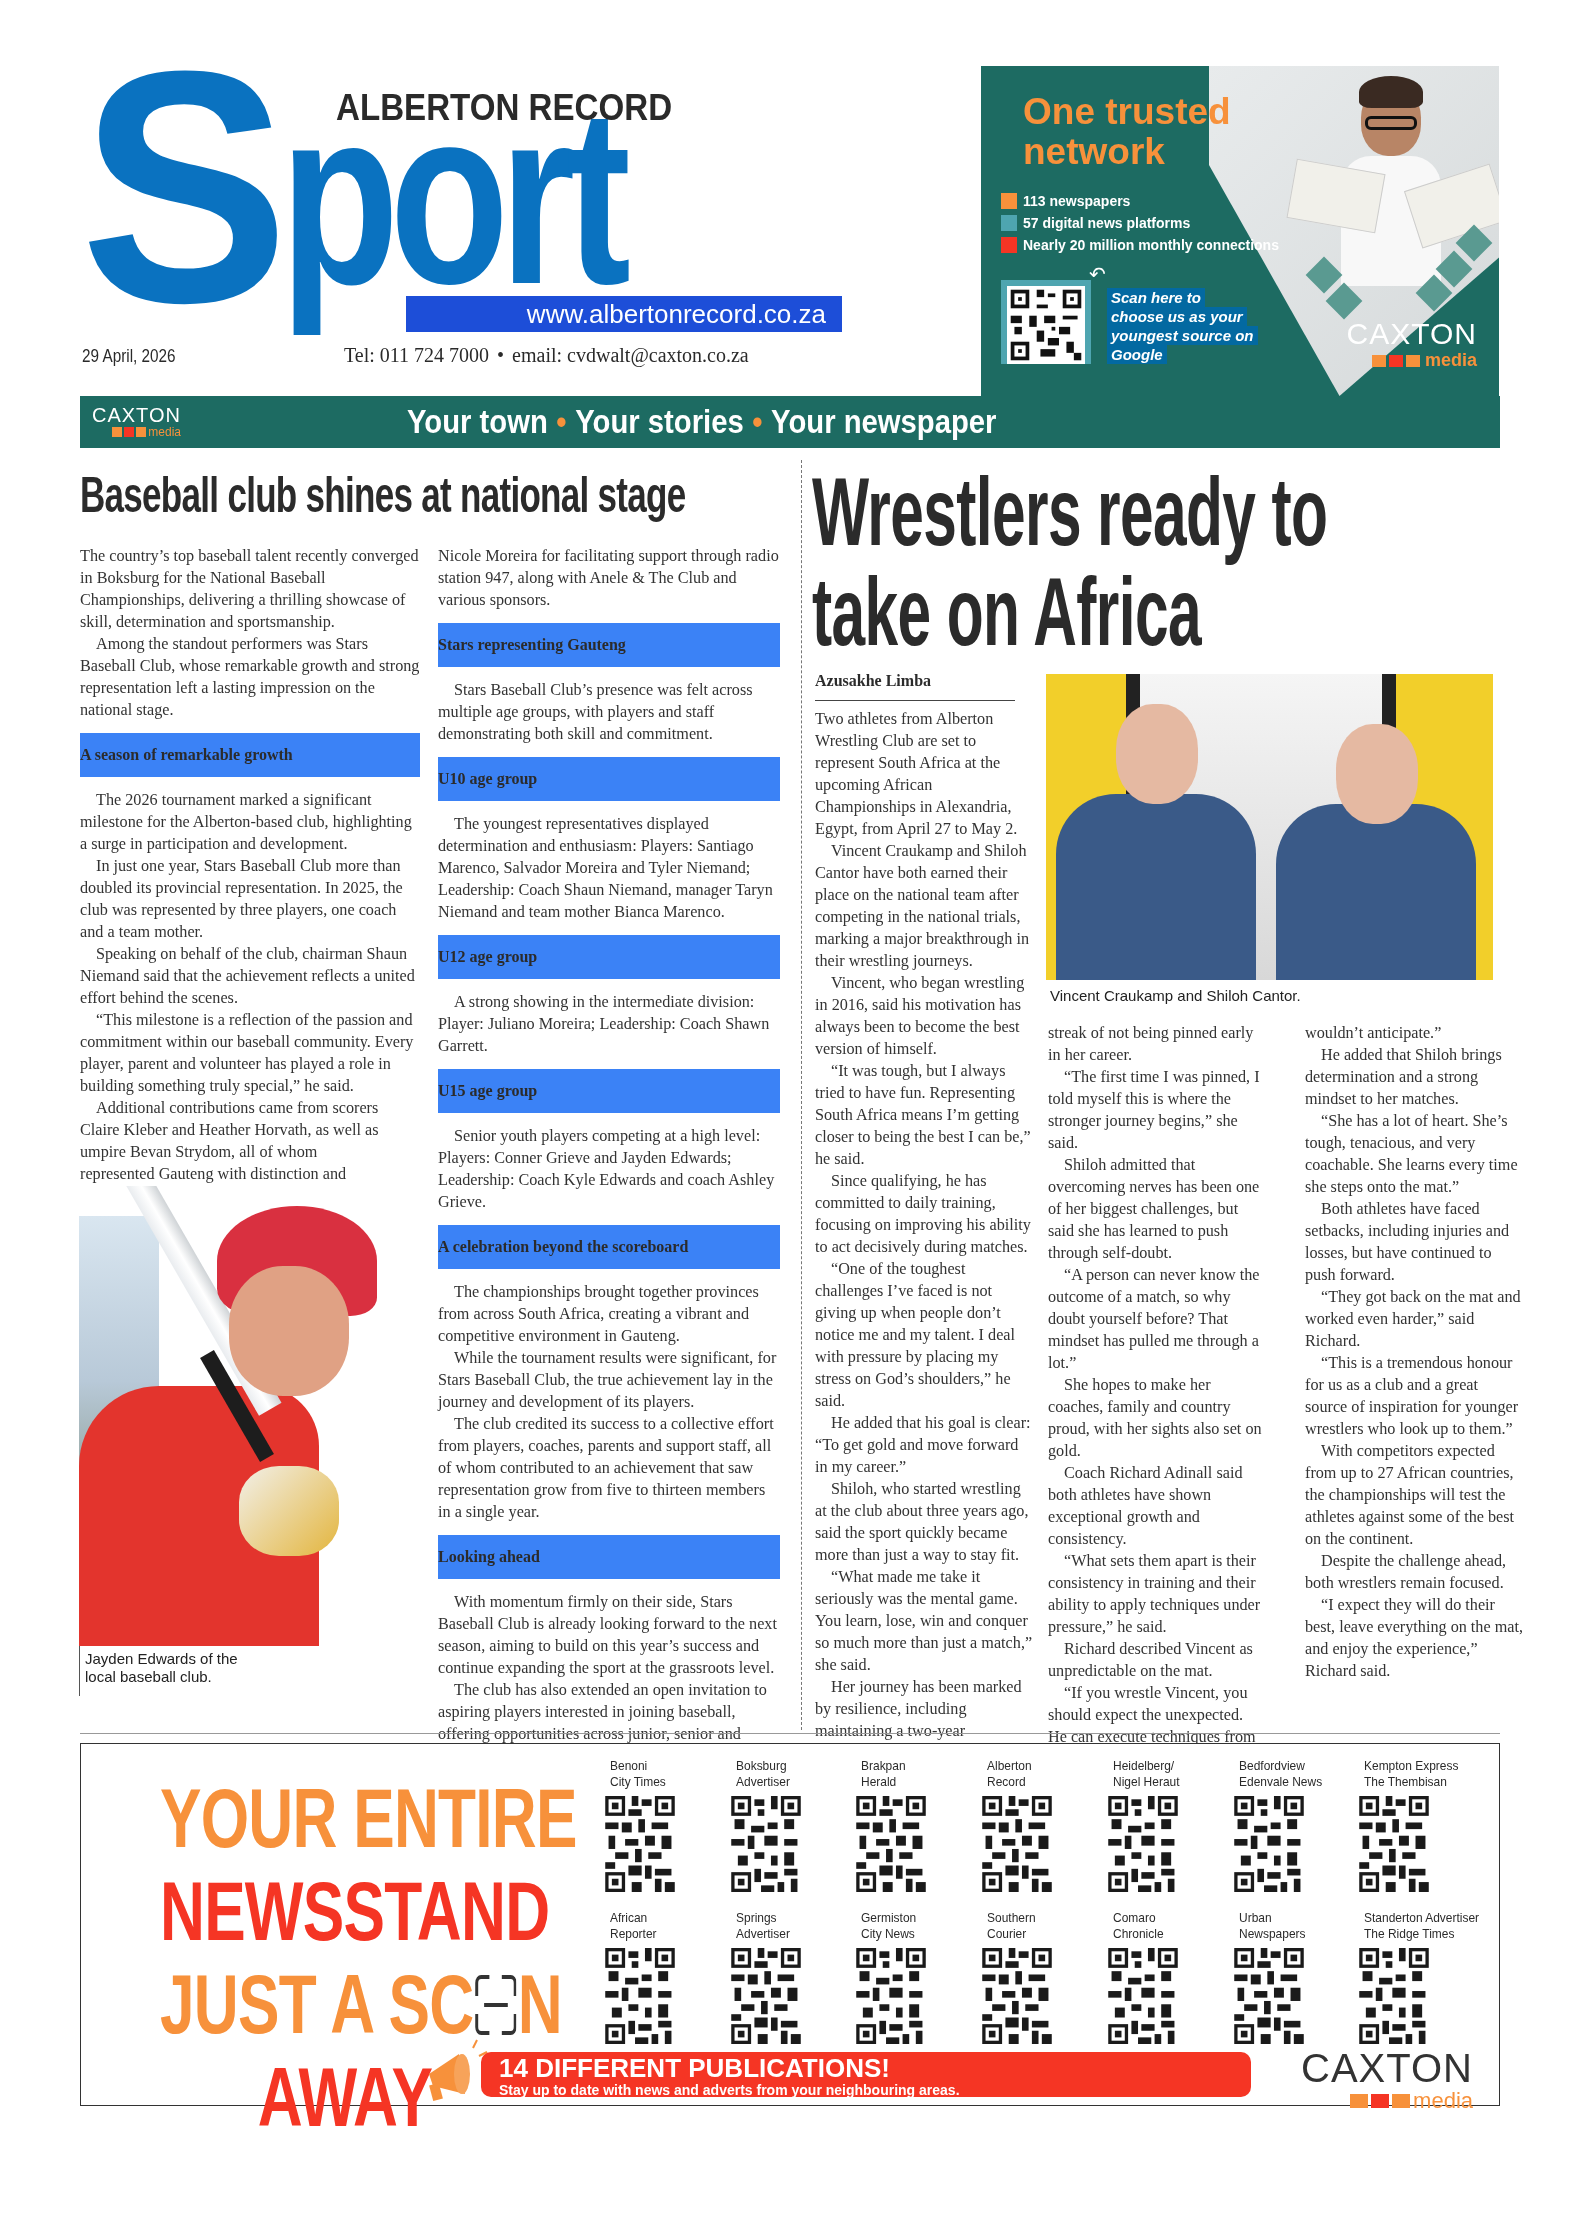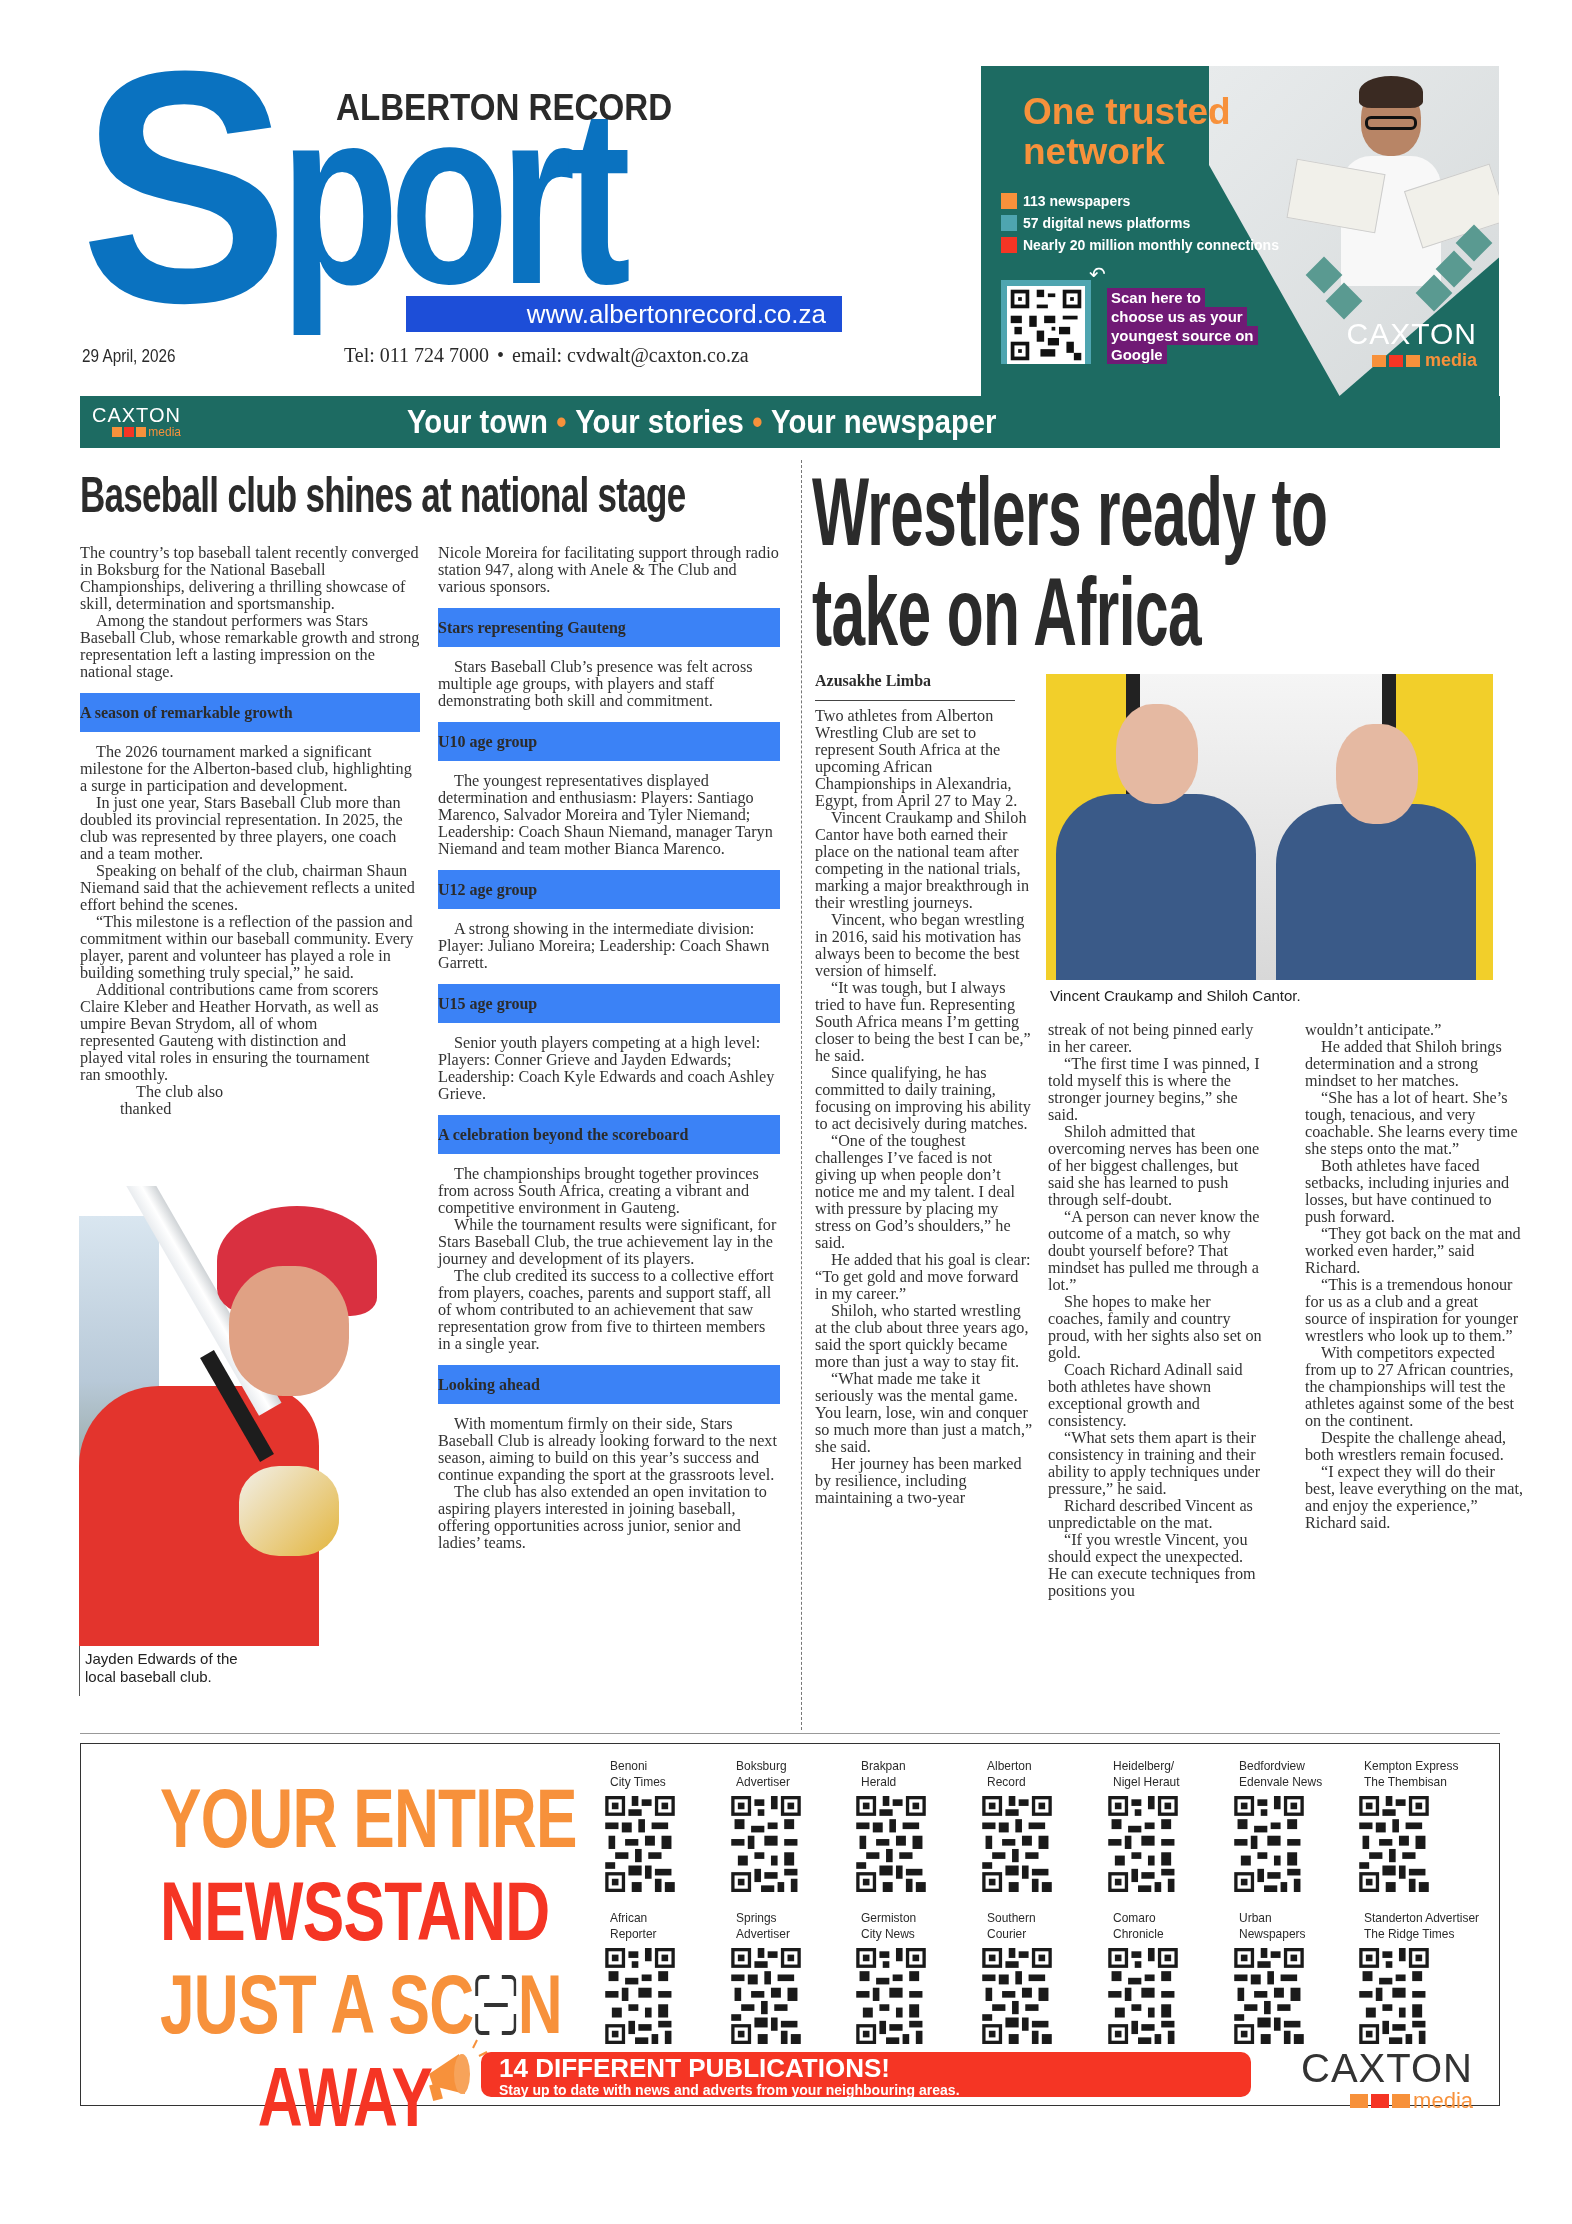--- a/index.html
+++ b/index.html
@@ -34,21 +34,21 @@
   .top-ad .paper-r { position: absolute; left: 80px; top: 100px; width: 90px; height: 60px; background: #f1f0ea; transform: rotate(-18deg); border: 1px solid #ccc; }
   .top-ad .sq { position: absolute; width: 26px; height: 26px; background: #5a9a91; transform: rotate(45deg); }
   .ad-headline { position: absolute; left: 22px; top: 26px; font-family: "Liberation Sans", sans-serif; font-weight: 700; font-size: 37px;
                  line-height: 40px; color: #f7913b; margin-left: 20px; }
   .ad-list { position: absolute; left: 20px; top: 124px; list-style: none; }
   .ad-list li { font-family: "Liberation Sans", sans-serif; font-weight: 700; font-size: 14px; color: #fff; height: 22px; line-height: 22px; display: flex; align-items: center; }
   .ad-list .bullet { width: 16px; height: 16px; margin-right: 6px; display: inline-block; }
   .qr-small { position: absolute; left: 20px; top: 214px; width: 90px; height: 84px; background: #4ea5b0; }
   .qr-small .qr { position: absolute; left: 6px; top: 6px; width: 78px; height: 78px; }
   .scan-text { position: absolute; left: 126px; top: 222px; font-family: "Liberation Sans", sans-serif; font-weight: 700; font-size: 15px; line-height: 19px; color: #fff; }
-  .scan-text span { display: inline-block; background: #701a75; padding: 0 4px; }
+  .scan-text span { display: inline-block; background: #0369a1; padding: 0 4px; font-style: italic; }
   .scan-arrow { position: absolute; left: 108px; top: 196px; font-size: 20px; color: #fff; }
   .caxton-logo { position: absolute; font-family: "Liberation Sans", sans-serif; color: #fff; }
   .caxton-logo .word { display: block; letter-spacing: 1px; }
   .caxton-logo .sub { display: flex; align-items: center; justify-content: flex-end; }
   .caxton-logo .blk { display: inline-block; }
   .caxton-logo .media { color: #f7913b; font-weight: 700; }
   .top-ad .caxton-logo { right: 22px; top: 252px; }
   .top-ad .caxton-logo .word { font-size: 30px; line-height: 32px; }
   .top-ad .caxton-logo .blk { width: 14px; height: 12px; margin-right: 3px; }
   .top-ad .caxton-logo .media { font-size: 18px; margin-left: 2px; }
@@ -60,21 +60,21 @@
   .tagline-bar .caxton-logo .blk { width: 10px; height: 10px; margin-right: 2px; }
   .tagline-bar .caxton-logo .media { font-size: 12px; font-weight: 400; }
   .tagline { position: absolute; left: 327px; top: 6px; font-family: "Liberation Sans", sans-serif; font-weight: 700; font-size: 34px;
              color: #fff; white-space: nowrap; transform: scaleX(0.86); transform-origin: left top; }
   .tagline .sep { color: #f7913b; margin: 0 10px; }
 
   
   .divider-v { position: absolute; left: 801px; top: 460px; height: 1270px; border-left: 1px dashed #777; }
   .headline1 { position: absolute; left: 80px; top: 466px; font-family: "Liberation Sans", sans-serif; font-size: 50px; color: #2b2b2b;
                white-space: nowrap; transform: scaleX(0.7); transform-origin: left top; letter-spacing: -1px; }
-  .col { position: absolute; font-size: 16.2px; line-height: 17px; color: #333; text-align: left; }
+  .col { position: absolute; font-size: 16.2px; line-height: 22px; color: #333; text-align: left; }
   .col p { text-indent: 16px; }
   .col p.noindent { text-indent: 0; }
   .subhead { background: #3b82f6; font-weight: 700; font-size: 16px; padding: 11px 0; margin: 12px 0 12px 0; color: #2b2b2b; }
   .col1 { left: 80px; top: 545px; width: 340px; }
   .col2 { left: 438px; top: 545px; width: 342px; }
 
   .photo-baseball { position: absolute; left: 79px; top: 1186px; width: 300px; height: 460px; overflow: hidden; background: #fff; }
   .photo-baseball .sky { position: absolute; left: 0; top: 30px; width: 80px; height: 330px; background: linear-gradient(180deg,#d9e6f0,#b8c9d8,#7f8f7c); }
   .photo-baseball .bat { position: absolute; left: 30px; top: -30px; width: 26px; height: 300px; background: linear-gradient(90deg,#e9ecef,#fff,#cfd3d6); transform: rotate(-30deg); transform-origin: top left; }
   .photo-baseball .bat-grip { position: absolute; left: 150px; top: 160px; width: 16px; height: 120px; background: #1d1d1d; transform: rotate(-30deg); }

